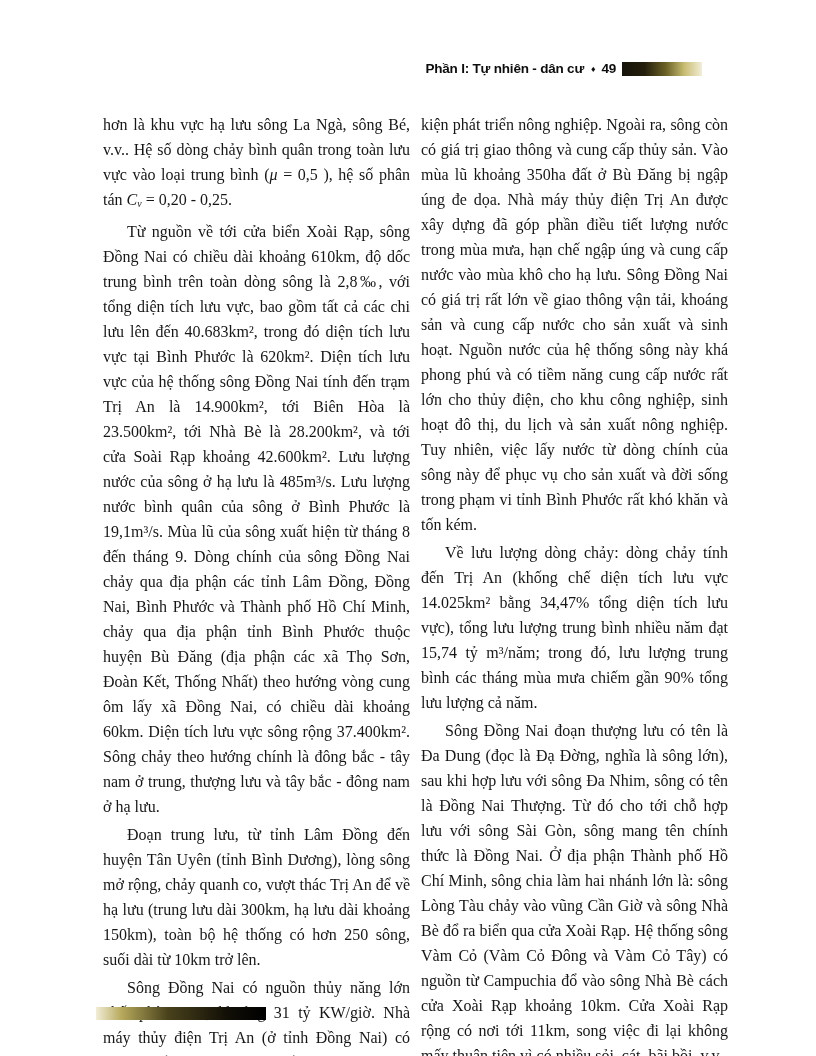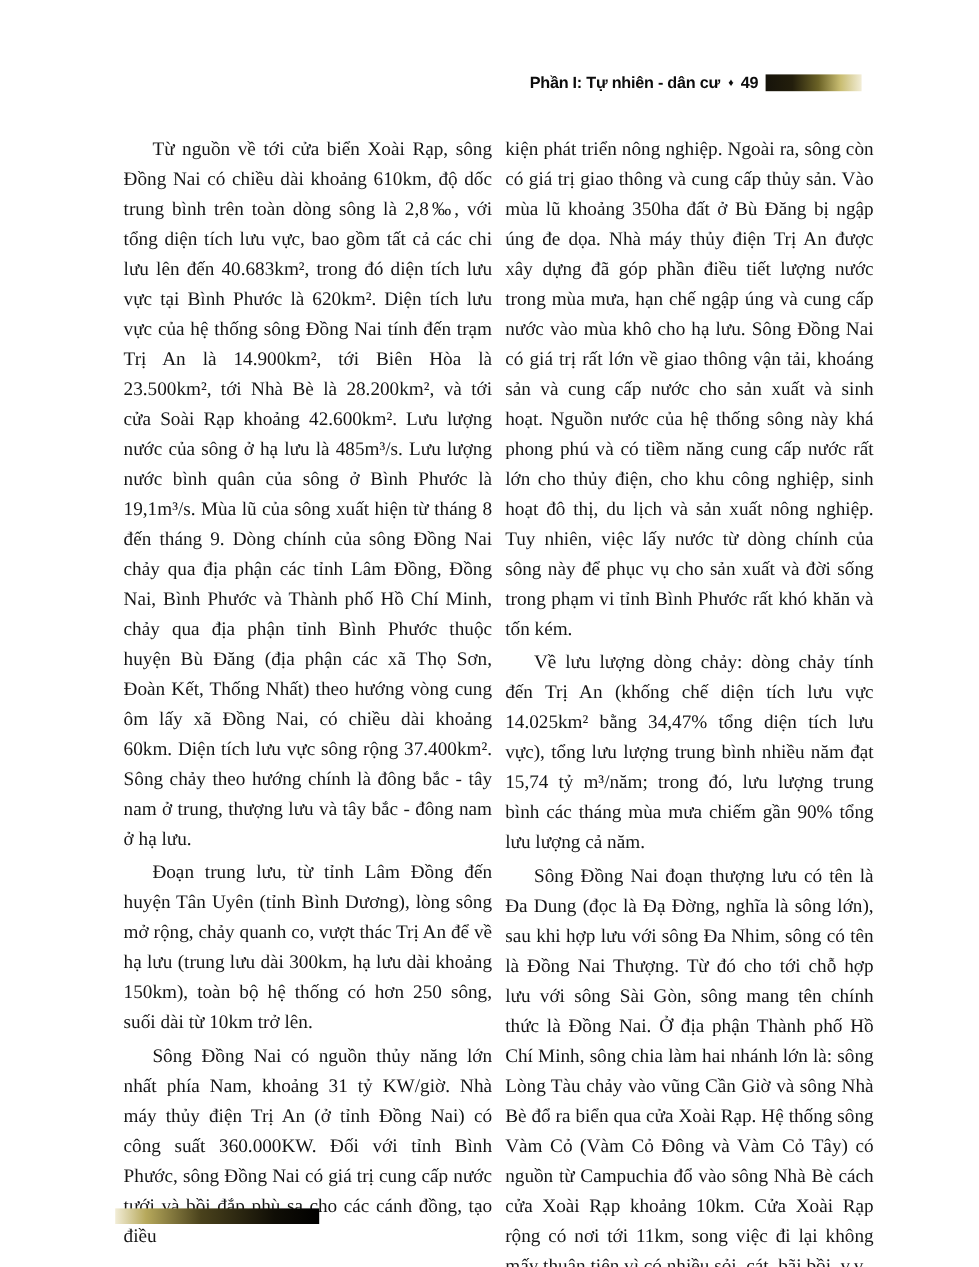--- a/index.html
+++ b/index.html
@@ -6,21 +6,21 @@
   body{
     width:816px;height:1056px;
     background:#ffffff;
     font-family:"Liberation Serif", serif;
     color:#161616;
     position:relative;
     overflow:hidden;
   }
   .page{position:absolute;inset:0;}
   .page-header{
-    position:absolute;top:60px;left:16px;width:702px;height:17px;
+    position:absolute;top:60px;left:0;width:702px;height:17px;
     display:flex;justify-content:flex-end;align-items:center;
     font-family:"Liberation Sans", sans-serif;
     font-weight:700;font-size:13.5px;letter-spacing:-0.2px;color:#0d0d0d;
     white-space:nowrap;
   }
   .hd{font-size:9px;margin:0 6px 0 7px;}
   .header-bar{
     width:80px;height:14px;margin-left:6px;flex:0 0 auto;
     background:linear-gradient(to right,#16130a 0%,#231e0c 28%,#6b6226 55%,#c9bd72 78%,#f2edd7 100%);
   }
@@ -46,20 +46,21 @@
 <div class="page">
 
   <header class="page-header">
     <span class="ht">Phần I: Tự nhiên - dân cư</span>
     <span class="hd">♦</span>
     <span class="hp">49</span>
     <span class="header-bar"></span>
   </header>
 
   <div class="col col-left">
+      <p><span>hơn là khu vực hạ lưu sông La Ngà, sông Bé, v.v.. Hệ số dòng chảy bình quân trong toàn lưu vực vào loại trung bình (</span><span class="run-italic">μ</span><span> = 0,5 ), hệ số phân tán </span><span class="run-italic">C</span><span class="run-sub-italic">v</span><span> = 0,20 - 0,25.</span></p>
       <p class="indent"><span>Từ nguồn về tới cửa biển Xoài Rạp, sông Đồng Nai có chiều dài khoảng 610km, độ dốc trung bình trên toàn dòng sông là 2,8‰, với tổng diện tích lưu vực, bao gồm tất cả các chi lưu lên đến 40.683km², trong đó diện tích lưu vực tại Bình Phước là 620km². Diện tích lưu vực của hệ thống sông Đồng Nai tính đến trạm Trị An là 14.900km², tới Biên Hòa là 23.500km², tới Nhà Bè là 28.200km², và tới cửa Soài Rạp khoảng 42.600km². Lưu lượng nước của sông ở hạ lưu là 485m³/s. Lưu lượng nước bình quân của sông ở Bình Phước là 19,1m³/s. Mùa lũ của sông xuất hiện từ tháng 8 đến tháng 9. Dòng chính của sông Đồng Nai chảy qua địa phận các tỉnh Lâm Đồng, Đồng Nai, Bình Phước và Thành phố Hồ Chí Minh, chảy qua địa phận tỉnh Bình Phước thuộc huyện Bù Đăng (địa phận các xã Thọ Sơn, Đoàn Kết, Thống Nhất) theo hướng vòng cung ôm lấy xã Đồng Nai, có chiều dài khoảng 60km. Diện tích lưu vực sông rộng 37.400km². Sông chảy theo hướng chính là đông bắc - tây nam ở trung, thượng lưu và tây bắc - đông nam ở hạ lưu.</span></p>
       <p class="indent"><span>Đoạn trung lưu, từ tỉnh Lâm Đồng đến huyện Tân Uyên (tỉnh Bình Dương), lòng sông mở rộng, chảy quanh co, vượt thác Trị An để về hạ lưu (trung lưu dài 300km, hạ lưu dài khoảng 150km), toàn bộ hệ thống có hơn 250 sông, suối dài từ 10km trở lên.</span></p>
       <p class="indent"><span>Sông Đồng Nai có nguồn thủy năng lớn nhất phía Nam, khoảng 31 tỷ KW/giờ. Nhà máy thủy điện Trị An (ở tỉnh Đồng Nai) có công suất 360.000KW. Đối với tỉnh Bình Phước, sông Đồng Nai có giá trị cung cấp nước tưới và bồi đắp phù sa cho các cánh đồng, tạo điều</span></p>
     </div>
   <div class="col col-right">
       <p><span>kiện phát triển nông nghiệp. Ngoài ra, sông còn có giá trị giao thông và cung cấp thủy sản. Vào mùa lũ khoảng 350ha đất ở Bù Đăng bị ngập úng đe dọa. Nhà máy thủy điện Trị An được xây dựng đã góp phần điều tiết lượng nước trong mùa mưa, hạn chế ngập úng và cung cấp nước vào mùa khô cho hạ lưu. Sông Đồng Nai có giá trị rất lớn về giao thông vận tải, khoáng sản và cung cấp nước cho sản xuất và sinh hoạt. Nguồn nước của hệ thống sông này khá phong phú và có tiềm năng cung cấp nước rất lớn cho thủy điện, cho khu công nghiệp, sinh hoạt đô thị, du lịch và sản xuất nông nghiệp. Tuy nhiên, việc lấy nước từ dòng chính của sông này để phục vụ cho sản xuất và đời sống trong phạm vi tỉnh Bình Phước rất khó khăn và tốn kém.</span></p>
       <p class="indent"><span>Về lưu lượng dòng chảy: dòng chảy tính đến Trị An (khống chế diện tích lưu vực 14.025km² bằng 34,47% tổng diện tích lưu vực), tổng lưu lượng trung bình nhiều năm đạt 15,74 tỷ m³/năm; trong đó, lưu lượng trung bình các tháng mùa mưa chiếm gần 90% tổng lưu lượng cả năm.</span></p>
       <p class="indent"><span>Sông Đồng Nai đoạn thượng lưu có tên là Đa Dung (đọc là Đạ Đờng, nghĩa là sông lớn), sau khi hợp lưu với sông Đa Nhim, sông có tên là Đồng Nai Thượng. Từ đó cho tới chỗ hợp lưu với sông Sài Gòn, sông mang tên chính thức là Đồng Nai. Ở địa phận Thành phố Hồ Chí Minh, sông chia làm hai nhánh lớn là: sông Lòng Tàu chảy vào vũng Cần Giờ và sông Nhà Bè đổ ra biển qua cửa Xoài Rạp. Hệ thống sông Vàm Cỏ (Vàm Cỏ Đông và Vàm Cỏ Tây) có nguồn từ Campuchia đổ vào sông Nhà Bè cách cửa Xoài Rạp khoảng 10km. Cửa Xoài Rạp rộng có nơi tới 11km, song việc đi lại không mấy thuận tiện vì có nhiều sỏi, cát, bãi bồi, v.v..</span></p>
     </div>
 

